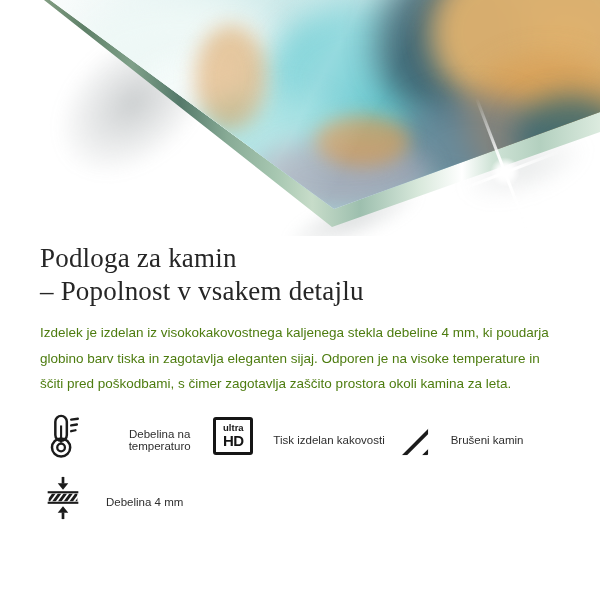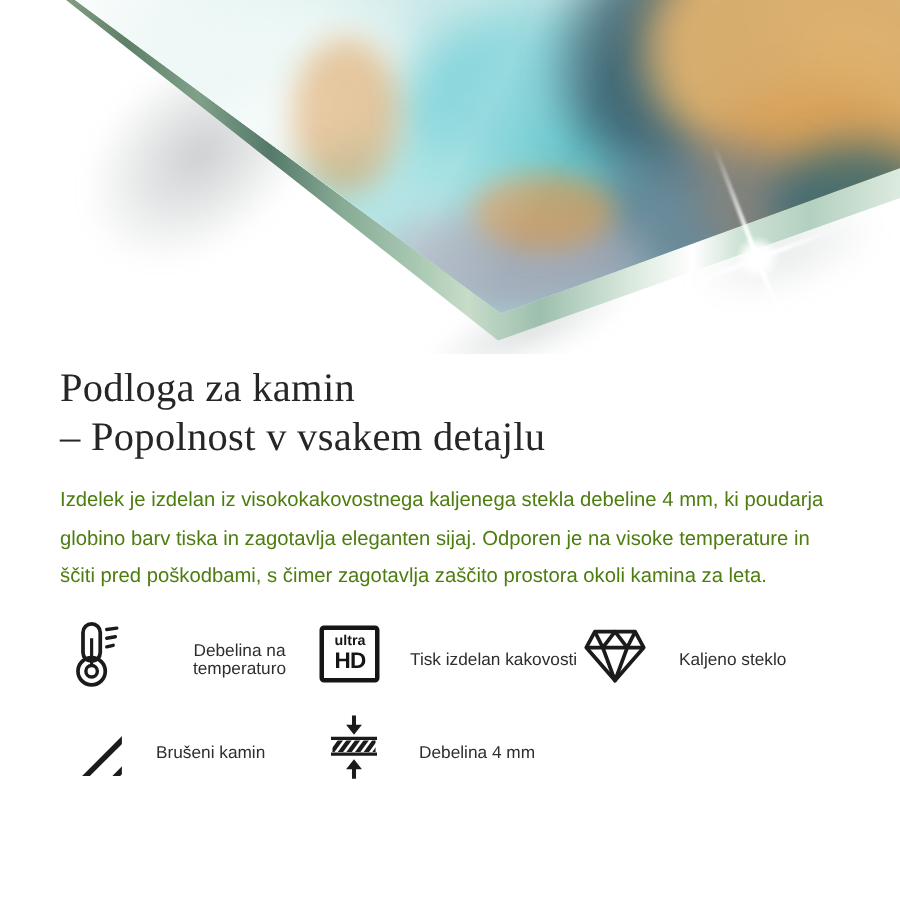--- a/index.html
+++ b/index.html
@@ -140,31 +140,20 @@
         <div class="f-icon">
           <div class="uhd">
             <span class="uhd-top">ultra</span>
             <span class="uhd-bottom">HD</span>
           </div>
         </div>
         <div class="f-label">Tisk izdelan kakovosti</div>
       </div>
 
 
-      <div class="feature">
-        <div class="f-icon">
-          <svg class="icn" width="46" height="46" viewBox="0 0 48 48" stroke-width="2.5" stroke-linejoin="round">
-            <path d="M10 8.5 H38 L44 19.5 L24 42.5 L4 19.5 Z"></path>
-            <path d="M4 19.5 H44"></path>
-            <path d="M10 8.5 L15.5 19.5 L24 8.5 L32.5 19.5 L38 8.5"></path>
-            <path d="M15.5 19.5 L24 42.5 L32.5 19.5"></path>
-          </svg>
-        </div>
-        <div class="f-label">Kaljeno steklo</div>
-      </div>
 
       <div class="feature">
         <div class="f-icon">
           <svg width="44" height="44" viewBox="0 0 48 48">
             <defs>
                 <clipPath id="triClip">
                   <polygon points="5,45 45,45 45,5"></polygon>
                 </clipPath>
               </defs>
             <g clip-path="url(#triClip)" stroke="#1b1b1b" stroke-width="4">

